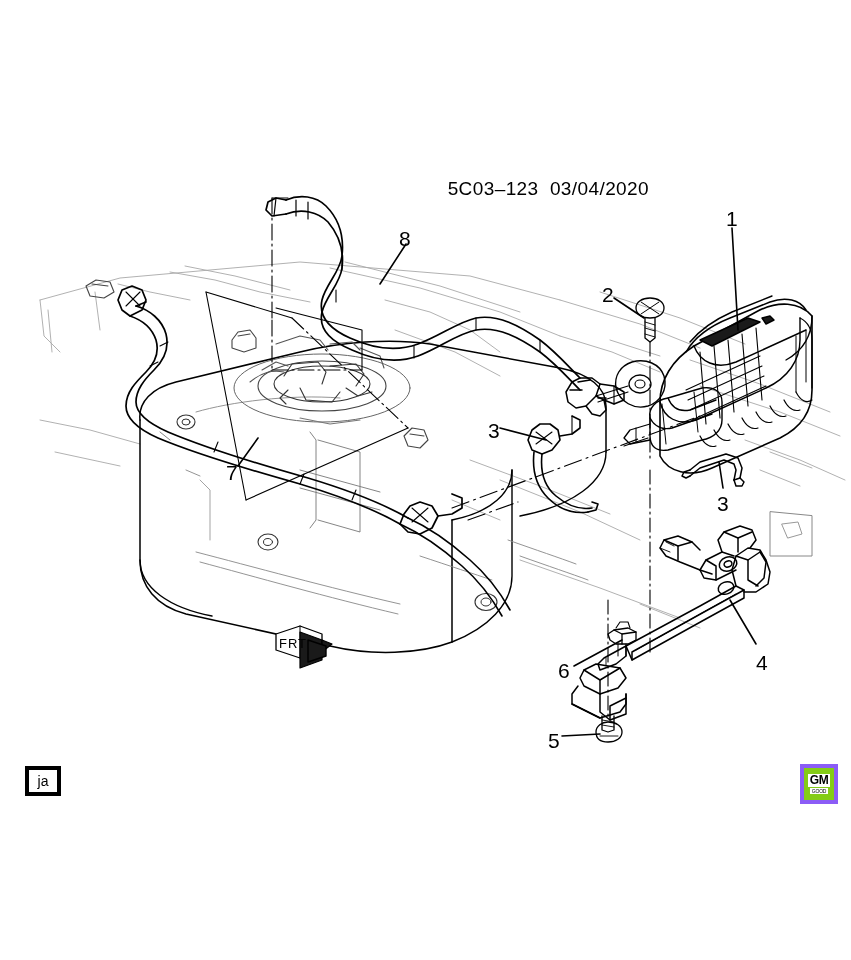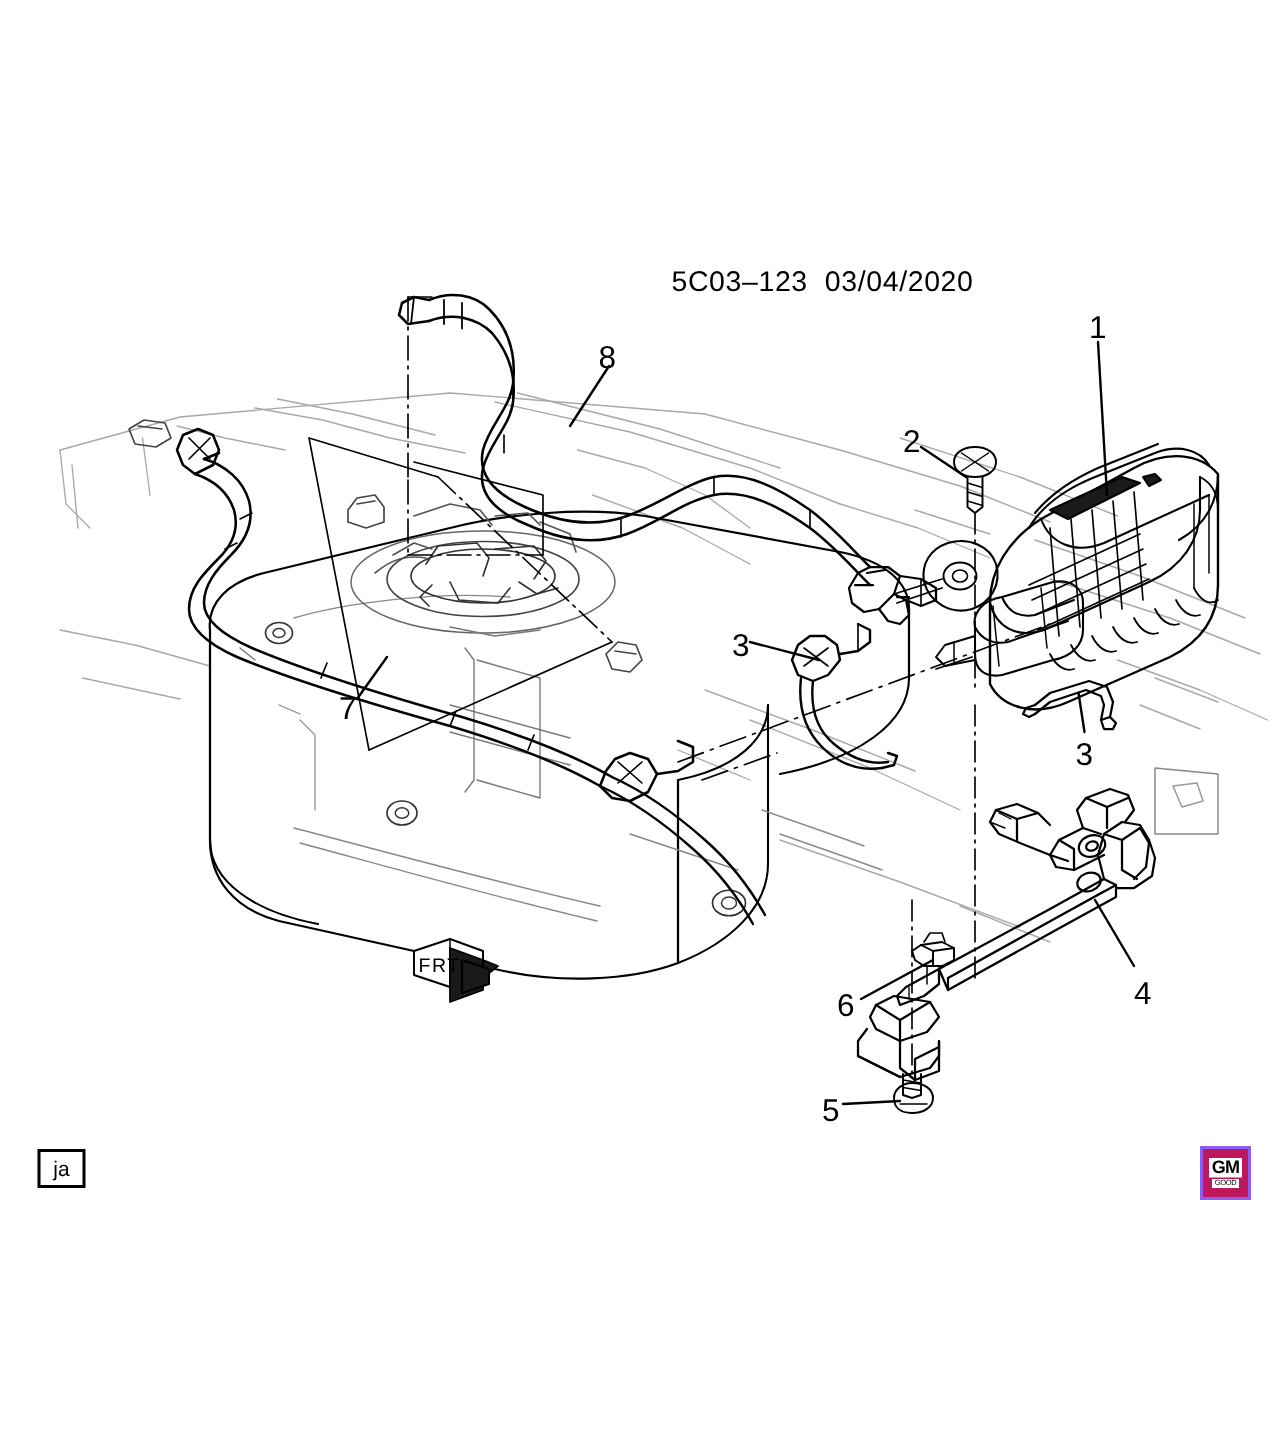--- a/index.html
+++ b/index.html
@@ -37,36 +37,36 @@
     font-family: "Liberation Sans", sans-serif;
     line-height: 1;
     user-select: none;
   }
   .tagbox {
     position: absolute;
     left: 25px;
     top: 766px;
     width: 28px;
     height: 22px;
-    border: 2px solid #000000;
+    border: 4px solid #000000;
     display: flex;
     align-items: center;
     justify-content: center;
     font-size: 14px;
     font-family: "Liberation Sans", sans-serif;
     background: #fff;
   }
   .gmbox {
     position: absolute;
     left: 800px;
     top: 764px;
     width: 30px;
     height: 32px;
-    background: #be185d;
-    border: 2px solid #8b5cf6;
+    background: #84cc16;
+    border: 4px solid #8b5cf6;
     display: flex;
     flex-direction: column;
     align-items: center;
     justify-content: center;
     gap: 1px;
   }
   .gmbox .gm-wordmark {
     background: #fff;
     color: #000;
     font-size: 12px;

